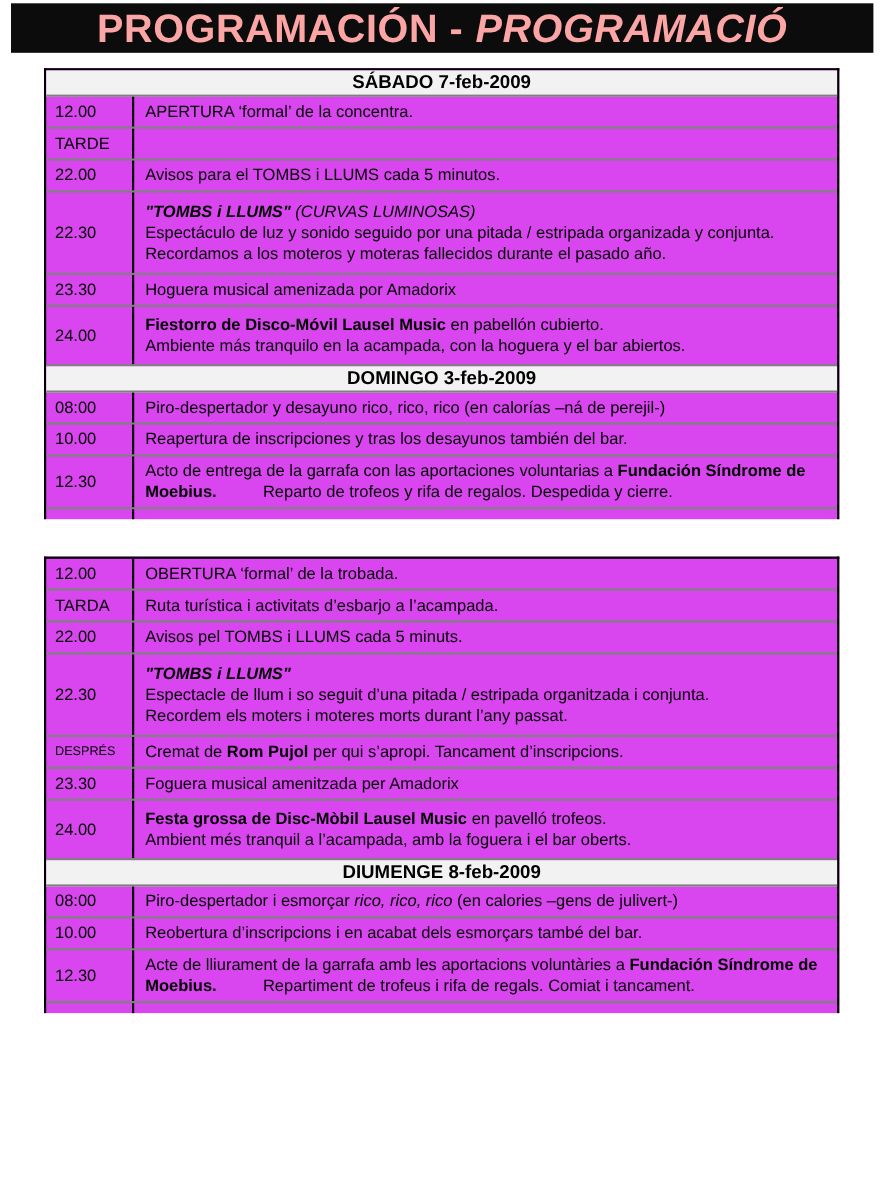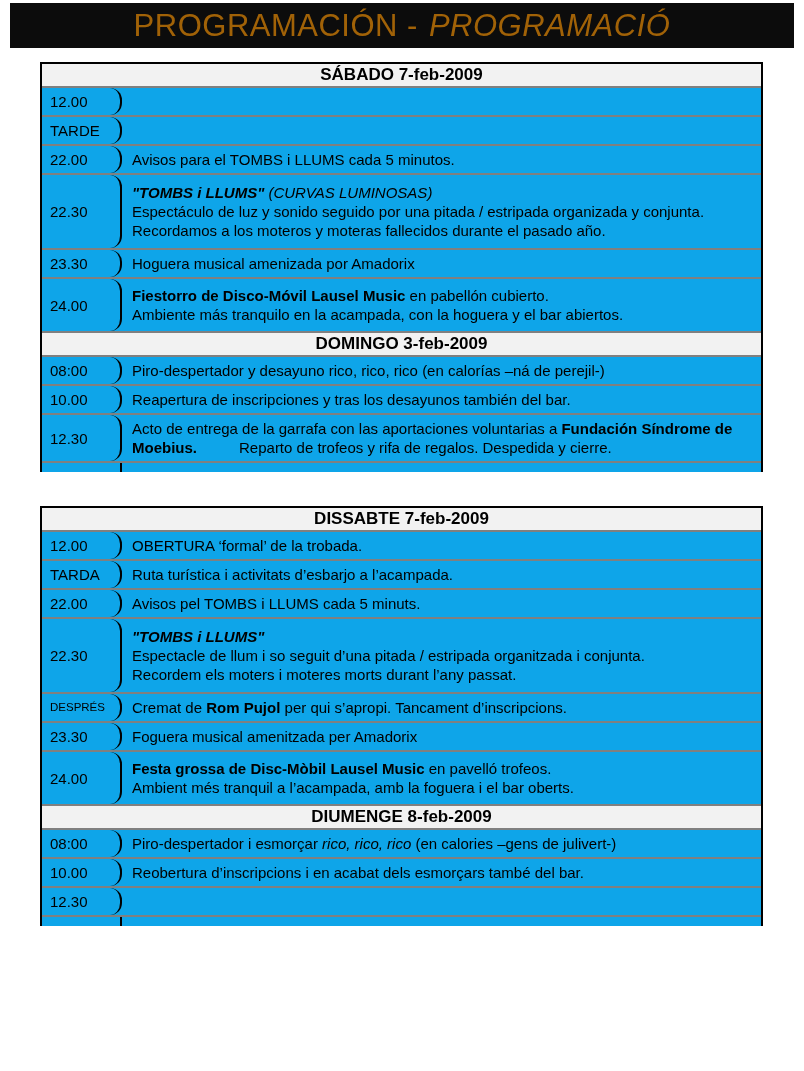--- a/index.html
+++ b/index.html
@@ -5,38 +5,38 @@
   html,body{margin:0;padding:0;}
   body{
     width:804px;height:1071px;background:#ffffff;color:#000;
     font-family:"Liberation Sans","DejaVu Sans",sans-serif;
     overflow:hidden;position:relative;
   }
   .banner{
     margin:3px 10px 0 10px;height:45px;background:#0c0c0c;
     display:flex;align-items:center;justify-content:center;
   }
-  .banner .t{color:#a16207;font-weight:normal;font-size:31px;line-height:45px;letter-spacing:.5px;}
+  .banner .t{color:#fca5a5;font-weight:bold;font-size:36px;line-height:45px;letter-spacing:.5px;}
   .banner .t2{font-style:italic;margin-left:11px;}
   .sched{
     width:723px;margin-left:40px;box-sizing:border-box;
-    border:2px solid #000;border-bottom:none;background:#0ea5e9;
+    border:2px solid #000;border-bottom:none;background:#d946ef;
   }
   .sched.first{margin-top:14px;}
   .sched.second{margin-top:34px;}
   .section-header{
     background:#f2f2f2;border-bottom:2px solid #808080;
     text-align:center;font-weight:bold;font-size:17px;line-height:20px;padding:1px 0;
   }
   .row{display:flex;border-bottom:2px solid #808080;align-items:stretch;}
   .time-cell{
     flex:0 0 80px;width:80px;box-sizing:border-box;
     border-right:2px solid #000;
     padding:4px 2px 4px 8px;font-size:15px;line-height:19px;
-    display:flex;align-items:center;border-radius:12px;
+    display:flex;align-items:center;
   }
   .time-cell.small{font-size:11.5px;}
   .desc-cell{flex:1;padding:4px 4px 4px 10px;font-size:15px;line-height:19px;min-width:0;}
   .row.multi .time-cell,.row.multi .desc-cell{padding-top:7px;padding-bottom:7px;}
   .row.multi3 .time-cell,.row.multi3 .desc-cell{padding-top:8px;padding-bottom:8px;}
   .line{line-height:19px;}
   .b{font-weight:bold;}
   .i{font-style:italic;}
   .gap{display:inline-block;width:42px;}
   .stub{height:9px;display:flex;}
@@ -47,20 +47,23 @@
 
 <div class="banner">
   <span class="t t1">PROGRAMACIÓN -</span>
   <span class="t t2">PROGRAMACIÓ</span>
 </div>
 
 <div class="sched first">
     <div class="section-header">SÁBADO 7-feb-2009</div>
     <div class="row">
       <div class="time-cell">12.00</div>
+      <div class="desc-cell">
+        <div class="line"><span>APERTURA ‘formal’ de la concentra.</span></div>
+      </div>
     </div>
     <div class="row">
       <div class="time-cell">TARDE</div>
     </div>
     <div class="row">
       <div class="time-cell">22.00</div>
       <div class="desc-cell">
         <div class="line"><span>Avisos para el TOMBS i LLUMS cada 5 minutos.</span></div>
       </div>
     </div>
@@ -103,21 +106,20 @@
       <div class="desc-cell">
         <div class="line"><span>Acto de entrega de la garrafa con las aportaciones voluntarias a </span><span class="b">Fundación Síndrome de Moebius.</span><span class="gap"></span><span>Reparto de trofeos y rifa de regalos. Despedida y cierre.</span></div>
       </div>
     </div>
     <div class="stub">
       <div class="stub-time"></div>
     </div>
   </div>
 
 <div class="sched second">
-    <div class="section-header">DISSABTE 7-feb-2009</div>
     <div class="row">
       <div class="time-cell">12.00</div>
       <div class="desc-cell">
         <div class="line"><span>OBERTURA ‘formal’ de la trobada.</span></div>
       </div>
     </div>
     <div class="row">
       <div class="time-cell">TARDA</div>
       <div class="desc-cell">
         <div class="line"><span>Ruta turística i activitats d’esbarjo a l’acampada.</span></div>
@@ -164,17 +166,20 @@
       </div>
     </div>
     <div class="row">
       <div class="time-cell">10.00</div>
       <div class="desc-cell">
         <div class="line"><span>Reobertura d’inscripcions i en acabat dels esmorçars també del bar.</span></div>
       </div>
     </div>
     <div class="row">
       <div class="time-cell">12.30</div>
+      <div class="desc-cell">
+        <div class="line"><span>Acte de lliurament de la garrafa amb les aportacions voluntàries a </span><span class="b">Fundación Síndrome de Moebius.</span><span class="gap"></span><span>Repartiment de trofeus i rifa de regals. Comiat i tancament.</span></div>
+      </div>
     </div>
     <div class="stub">
       <div class="stub-time"></div>
     </div>
   </div>
 
 </body></html>

